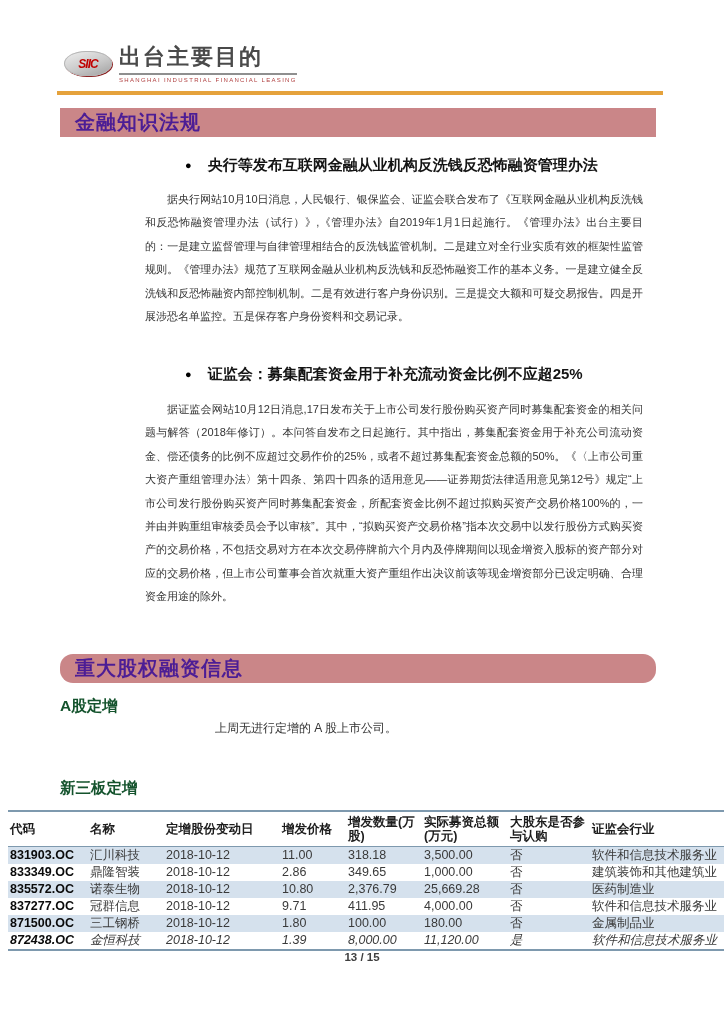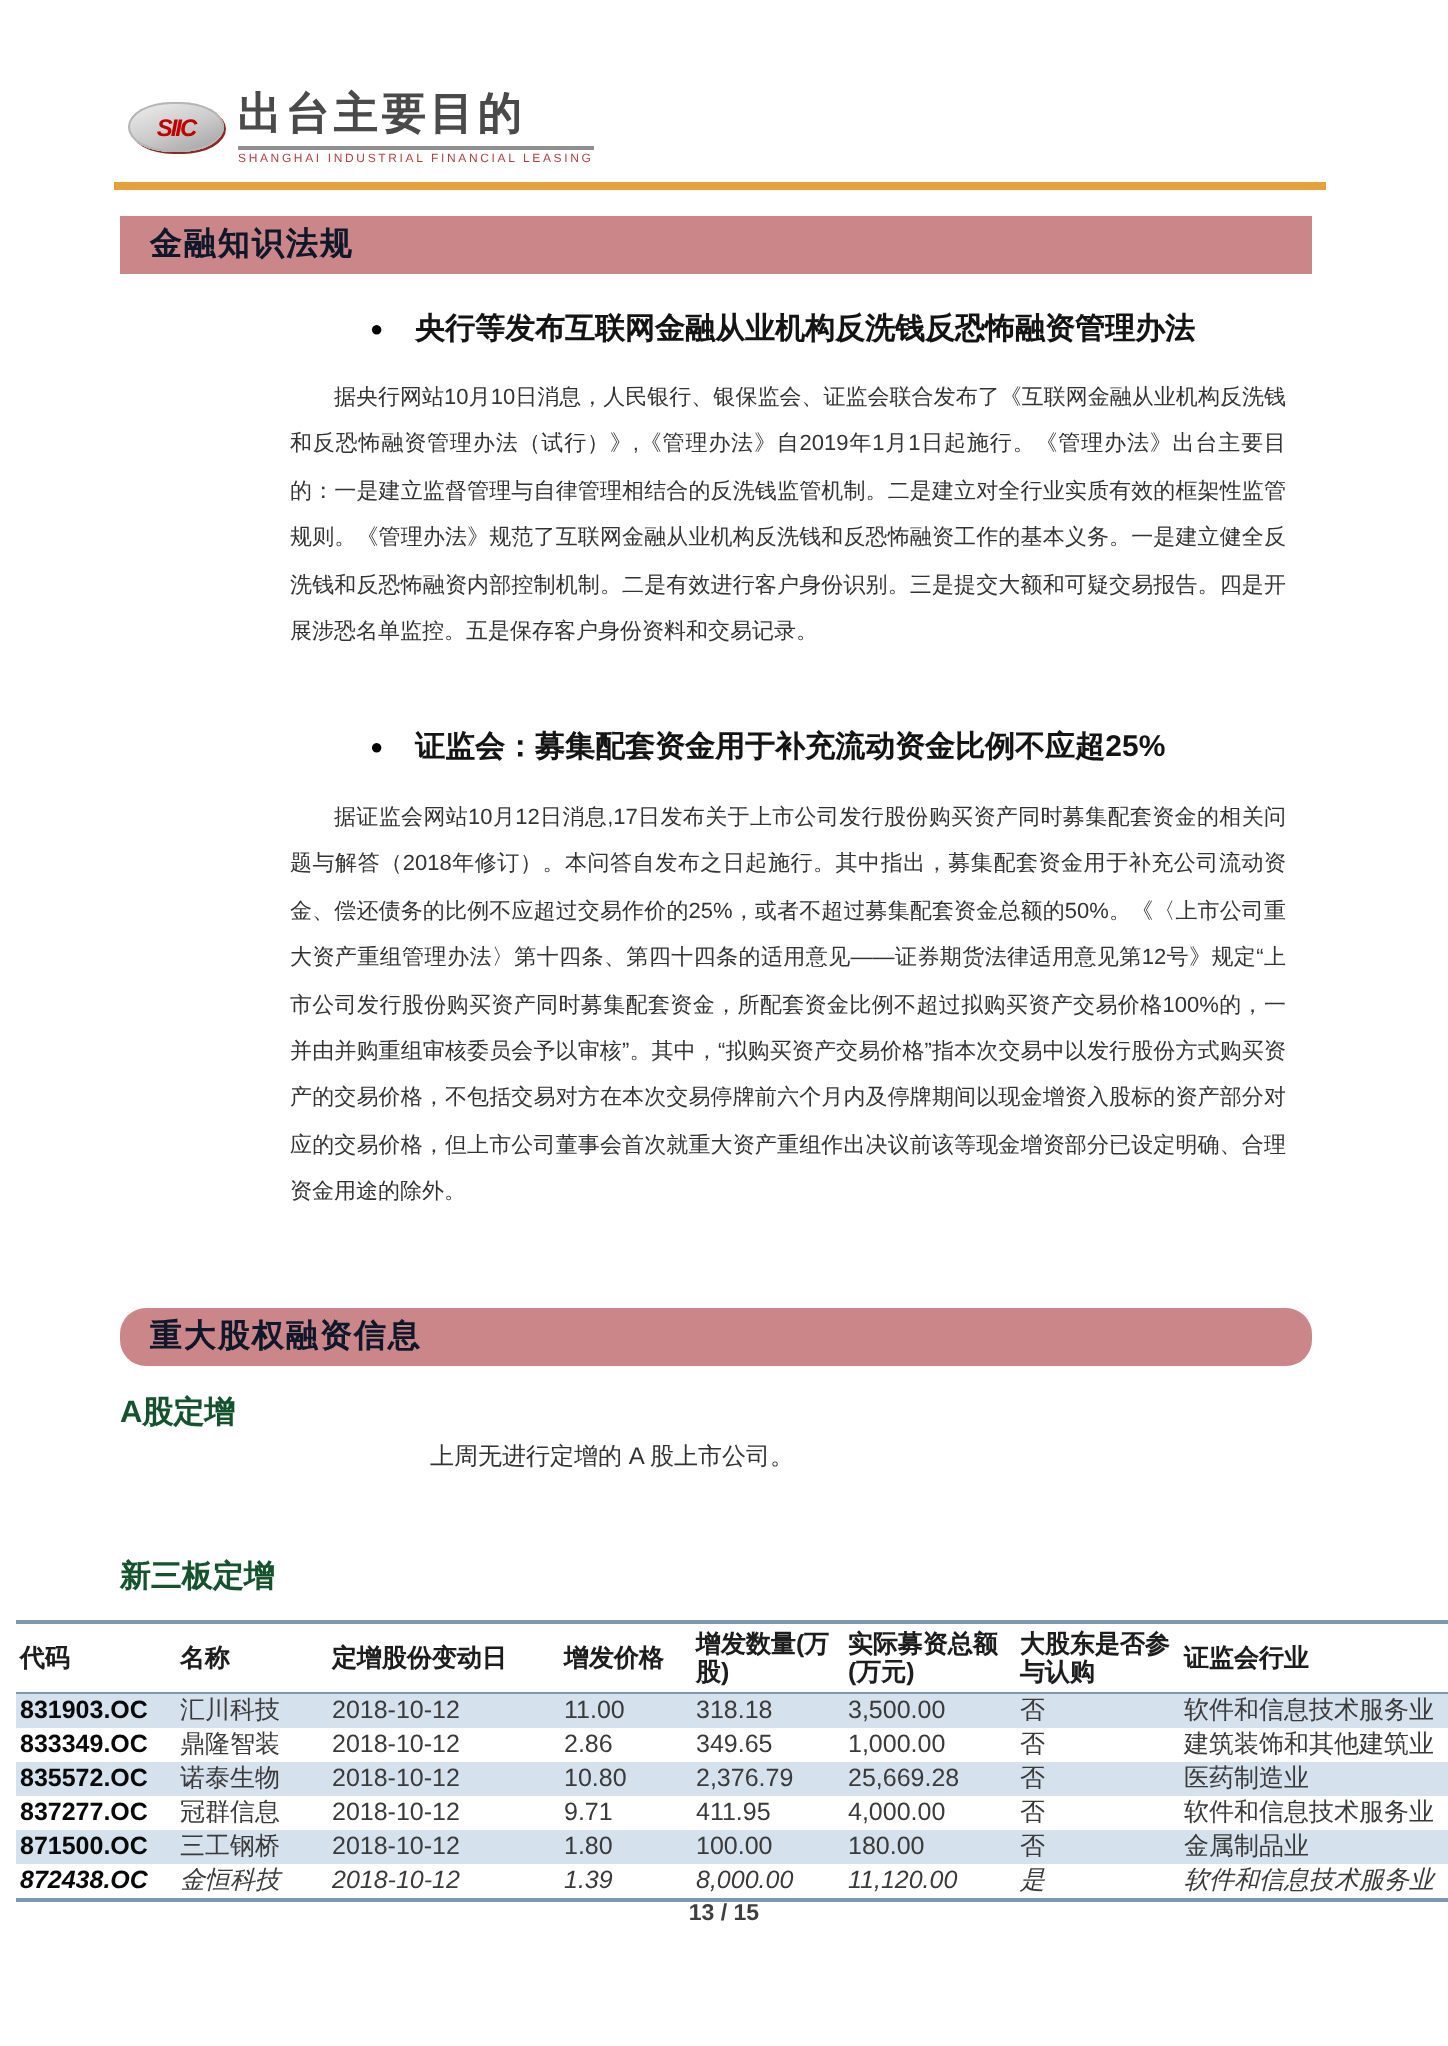--- a/index.html
+++ b/index.html
@@ -19,21 +19,21 @@
   .logo-text{display:flex;flex-direction:column;}
   .logo-title{
     font-size:22px;font-weight:bold;color:#4a4a4a;letter-spacing:2px;
     border-bottom:2px solid #8f8f8f;padding-bottom:3px;line-height:26px;
   }
   .logo-subtitle{font-size:6px;color:#b04040;letter-spacing:0.22em;margin-top:2px;white-space:nowrap;}
   .gold-line{position:absolute;left:57px;top:91px;width:606px;height:4px;background:#e5a23c;}
   
   .banner{
     position:absolute;left:60px;width:581px;height:29px;background:#ca8688;
-    color:#0f172a;font-weight:bold;font-size:16px;line-height:29px;
+    color:#4c1d95;font-weight:bold;font-size:20px;line-height:29px;
     padding-left:15px;letter-spacing:1px;
   }
   .banner1{top:108px;}
   .banner2{top:654px;border-radius:13px;}
   
   .news-heading{
     position:absolute;left:185px;width:475px;display:flex;gap:16px;align-items:baseline;
     font-size:15px;font-weight:bold;color:#141414;line-height:18px;
   }
   .news-heading .bullet{font-size:11px;color:#000;flex:0 0 auto;transform:translateY(-1px);}

